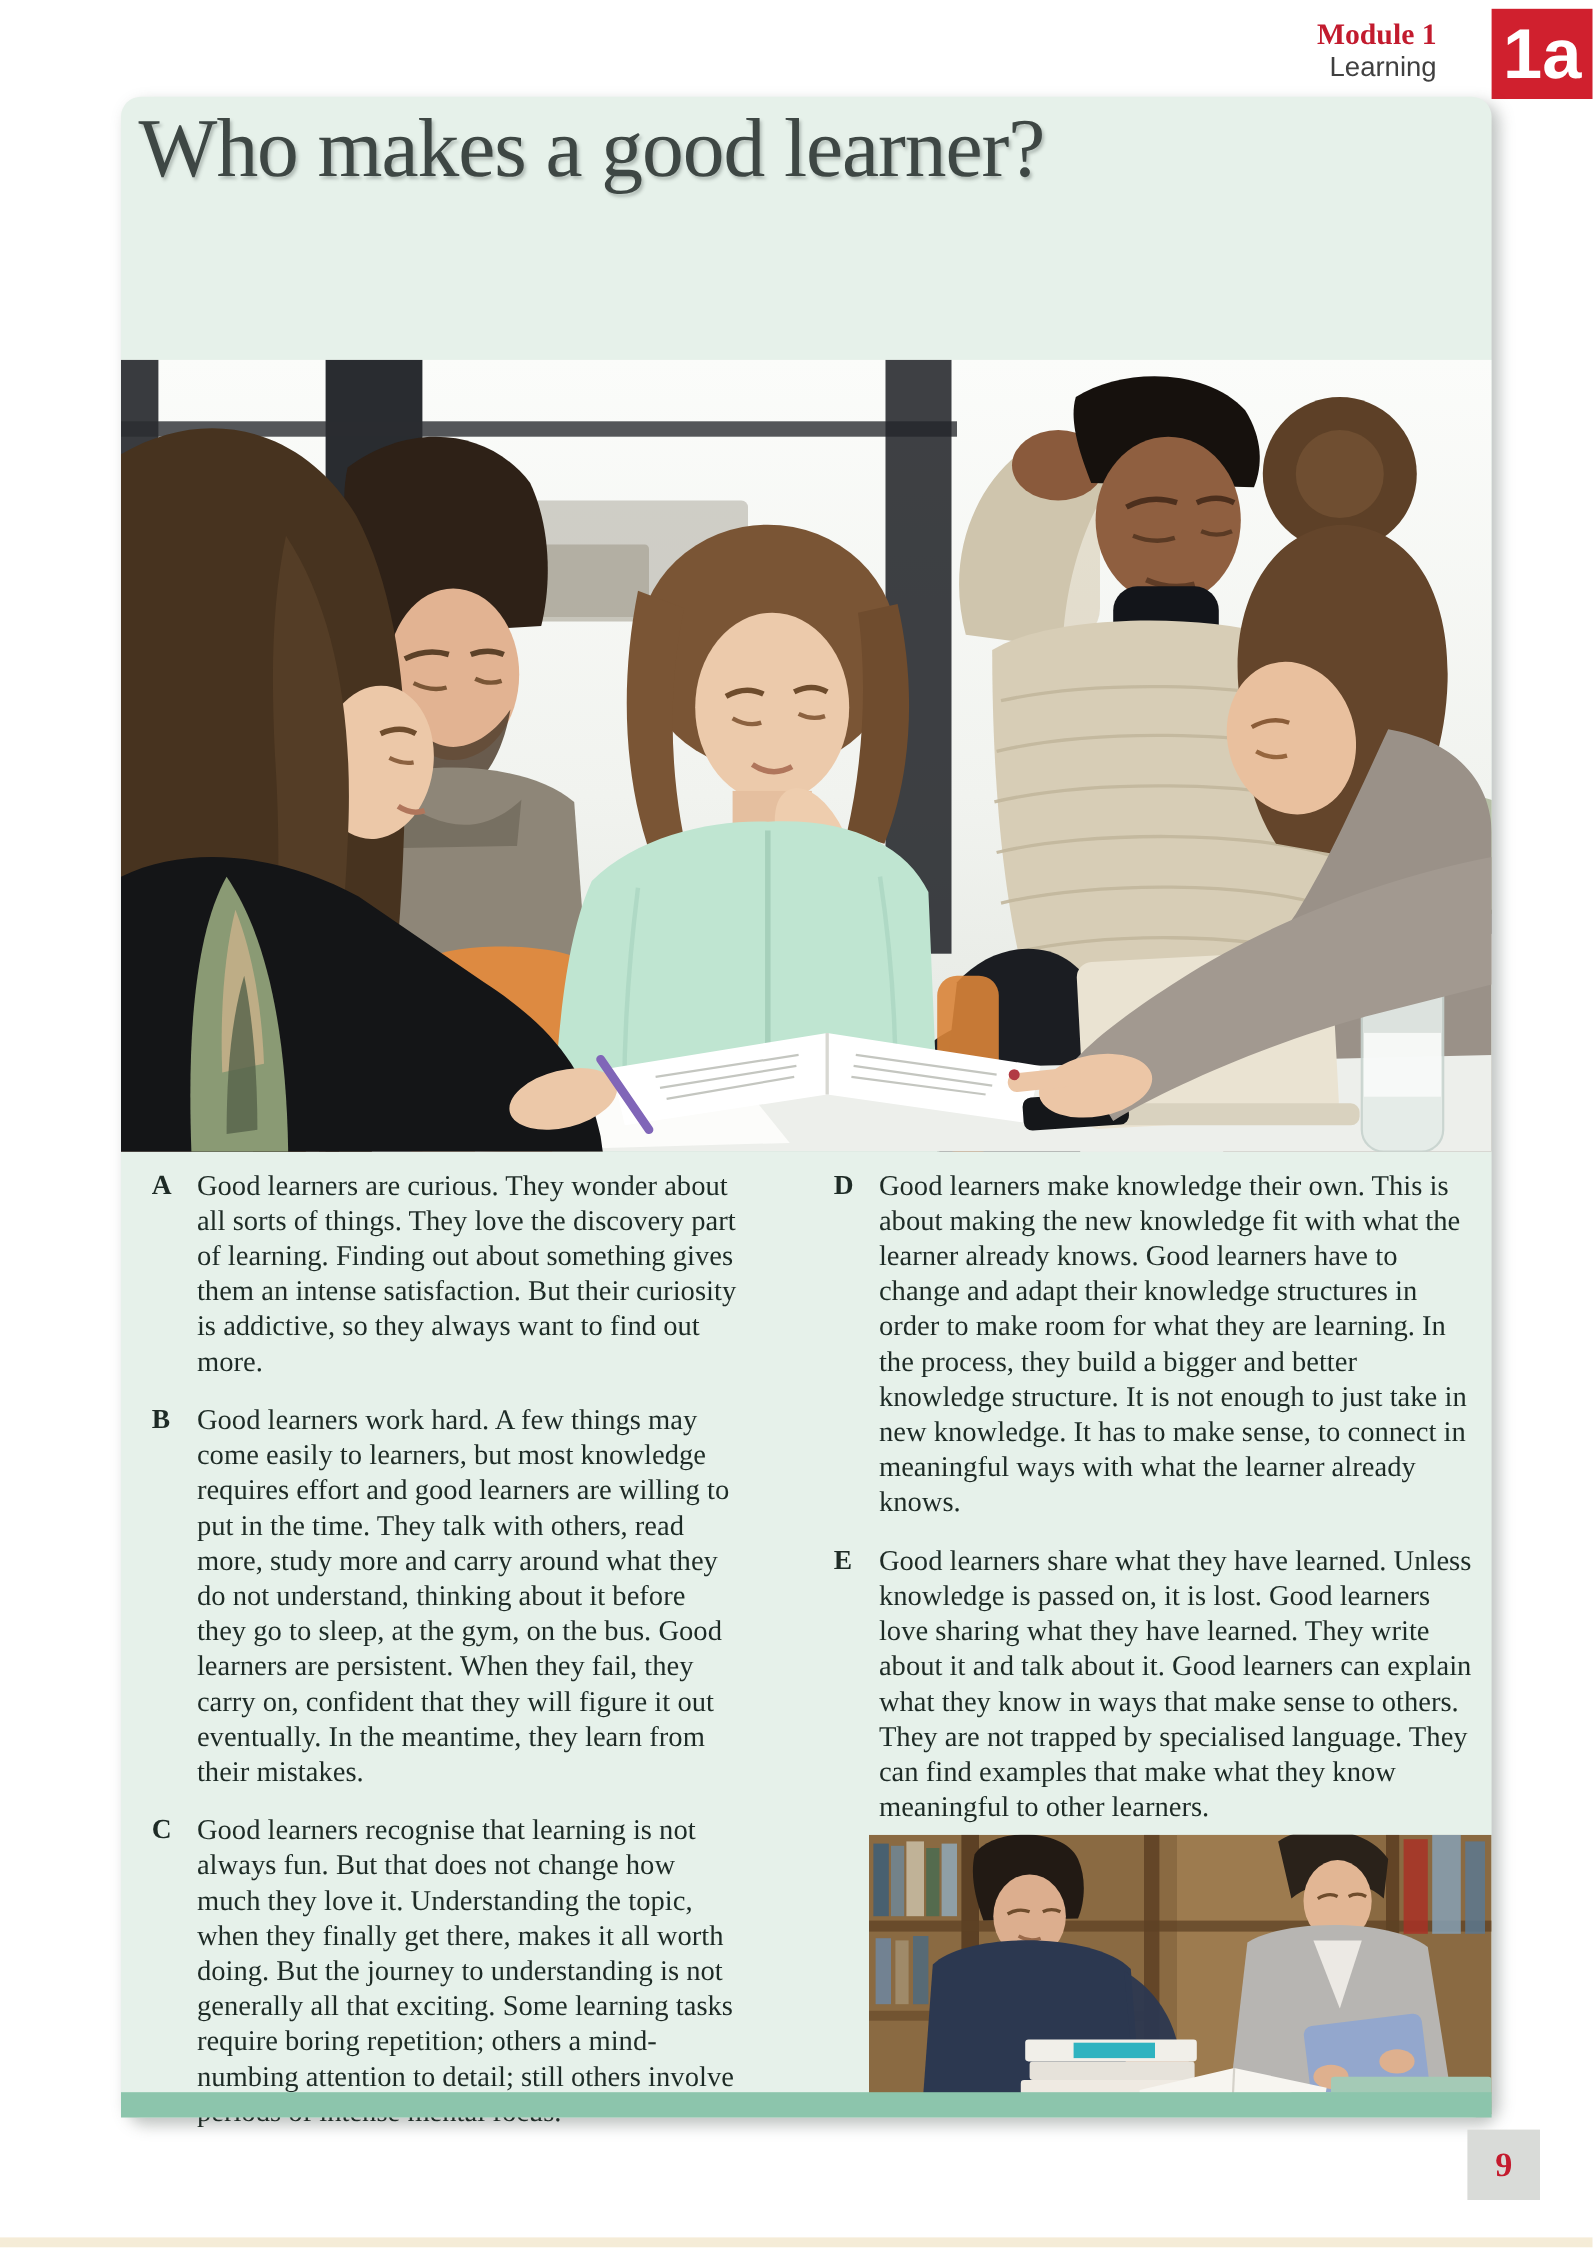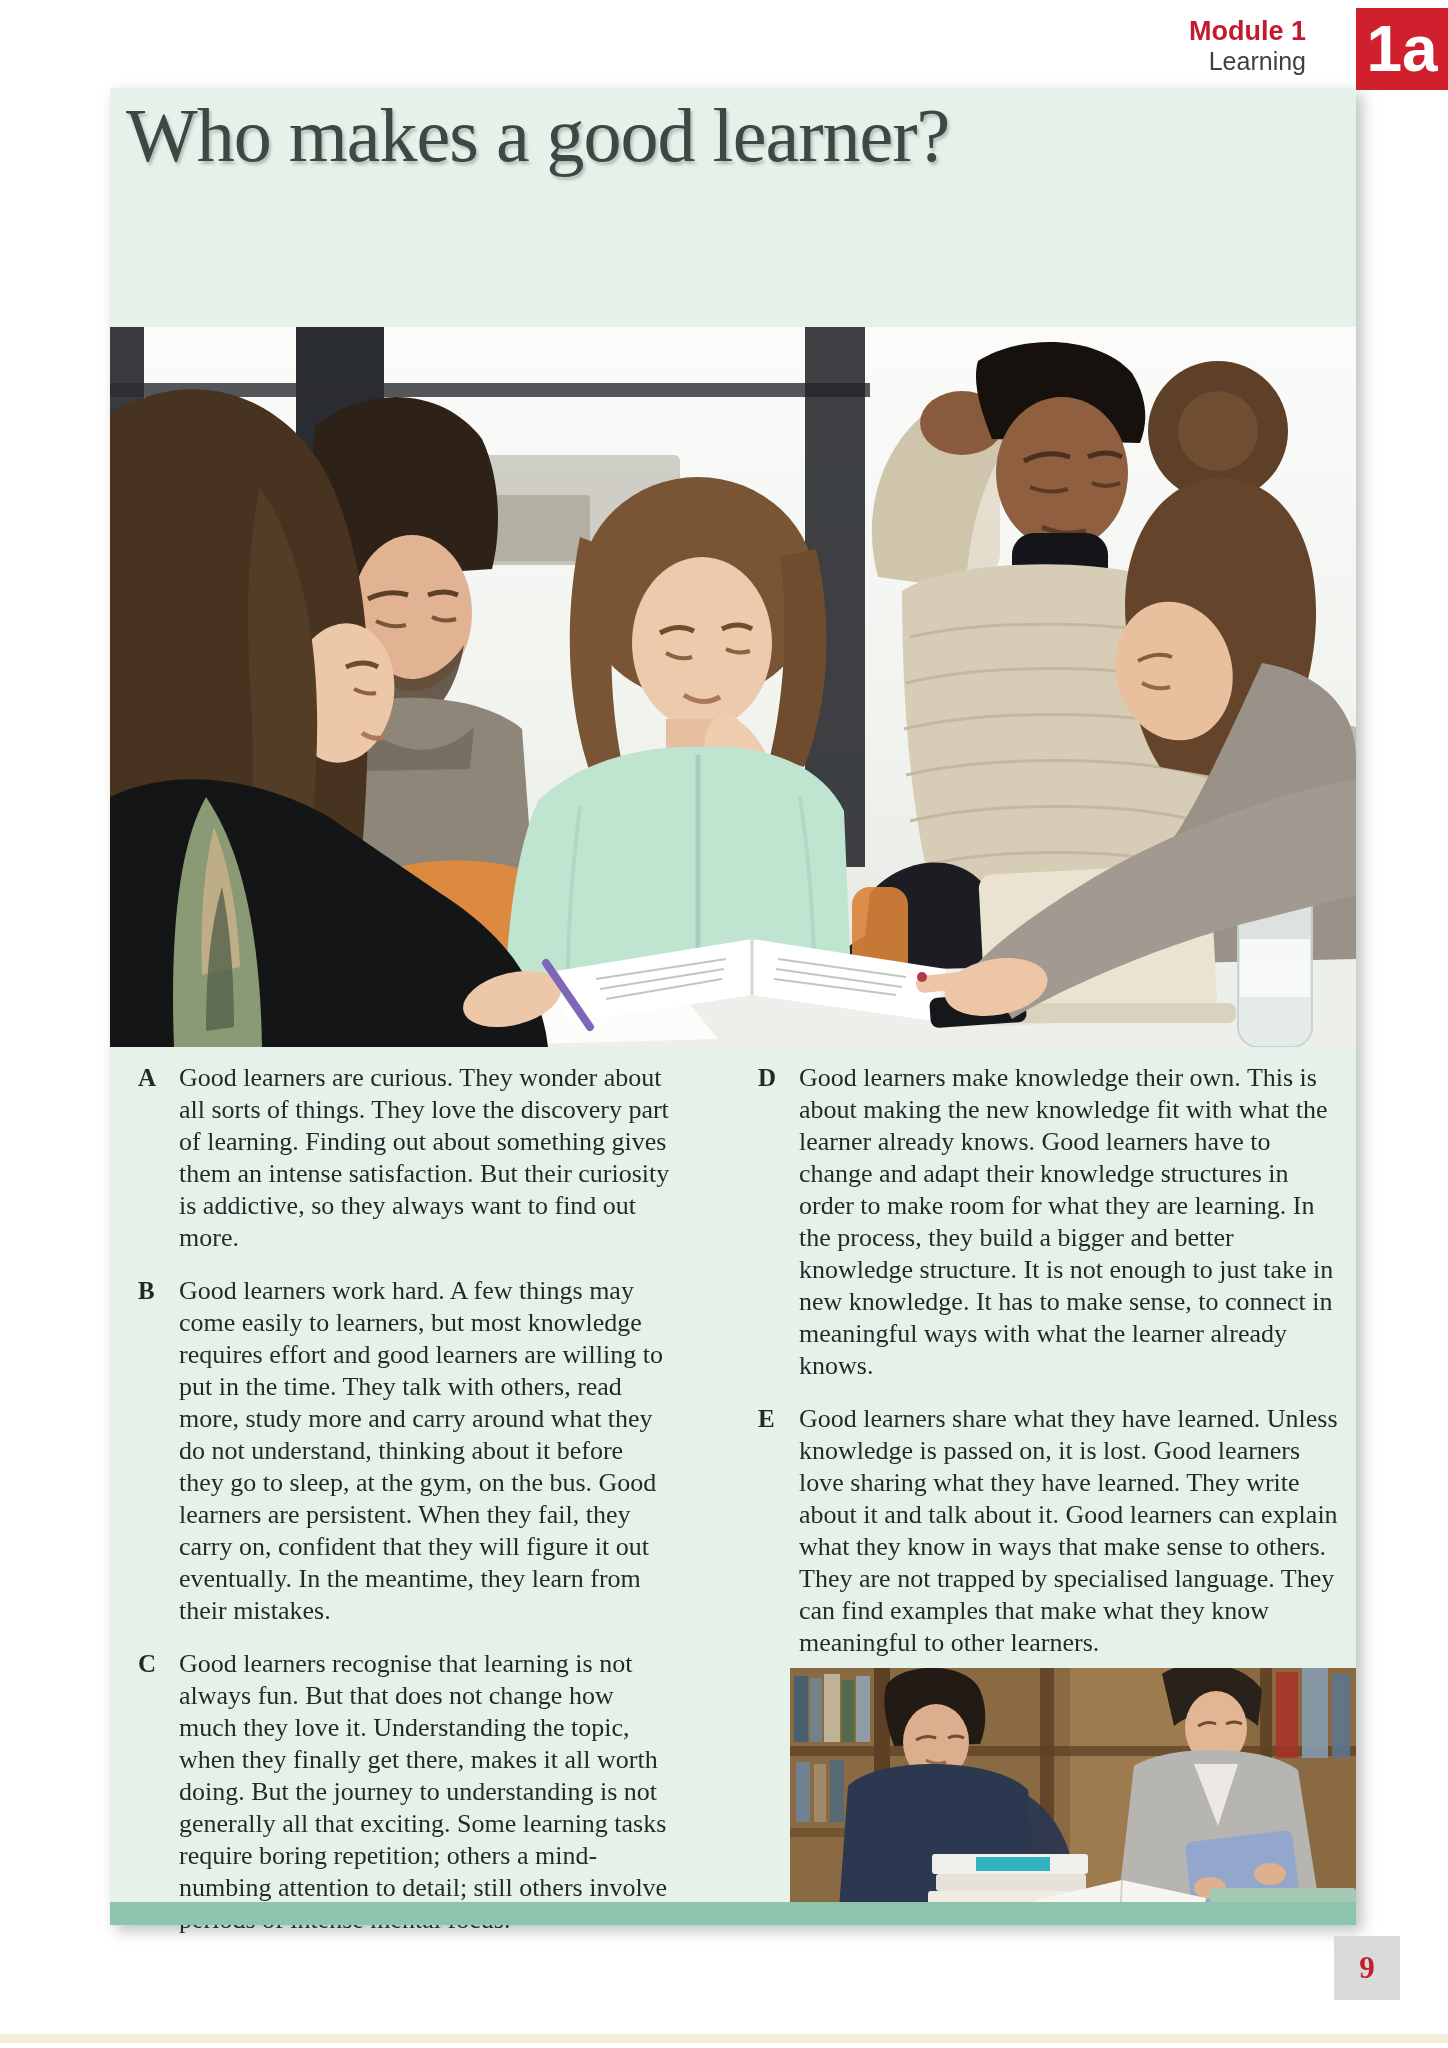--- a/index.html
+++ b/index.html
@@ -1,27 +1,27 @@
 <!DOCTYPE html>
 <html><head>
 <meta charset="utf-8">
 <style>
   html,body{margin:0;padding:0;background:#ffffff;}
   .page{position:relative;width:1448px;height:2048px;background:#ffffff;overflow:hidden;
         font-family:"Liberation Serif",serif;}
   
   .hdr-text{position:absolute;top:16px;right:142px;text-align:right;line-height:1.15;}
-  .hdr-module{font-family:Liberation Sans, sans-serif;font-weight:bold;font-size:27px;color:#c21b2e;}
+  .hdr-module{font-family:Liberation Serif, serif;font-weight:bold;font-size:27px;color:#c21b2e;}
   .hdr-sub{font-family:"Liberation Sans",sans-serif;font-size:25px;color:#404040;}
   .unit-badge{position:absolute;top:8px;right:0;width:92px;height:82px;background:#d0202e;
               display:flex;align-items:center;justify-content:center;
               font-family:"Liberation Sans",sans-serif;font-weight:bold;font-size:64px;color:#ffffff;}
   
   .panel{position:absolute;left:110px;top:88px;width:1246px;height:1837px;background:#e6f1ea;
-         box-shadow:6px 6px 14px rgba(110,120,115,.45);}
+         box-shadow:6px 6px 14px rgba(110,120,115,.45);border-radius:18px;}
   .title{position:absolute;left:16px;top:4px;width:1220px;
          font-size:76px;color:#3e4744;letter-spacing:-1px;white-space:nowrap;
          text-shadow:2px 3px 3px rgba(60,70,65,.30);}
   .banner{position:absolute;left:0;top:149px;width:1246px;height:90px;background:#8cc5ac;}
   .banner-inner{padding:11px 0 0 22px;max-width:1110px;font-weight:bold;font-size:27px;
                 line-height:35px;color:#ffffff;text-shadow:1px 1px 2px rgba(70,110,95,.45);}
   .main-photo{position:absolute;left:0;top:239px;width:1246px;height:720px;display:block;}
   
   .col{position:absolute;top:974px;}
   .col-left{left:28px;width:536px;}

